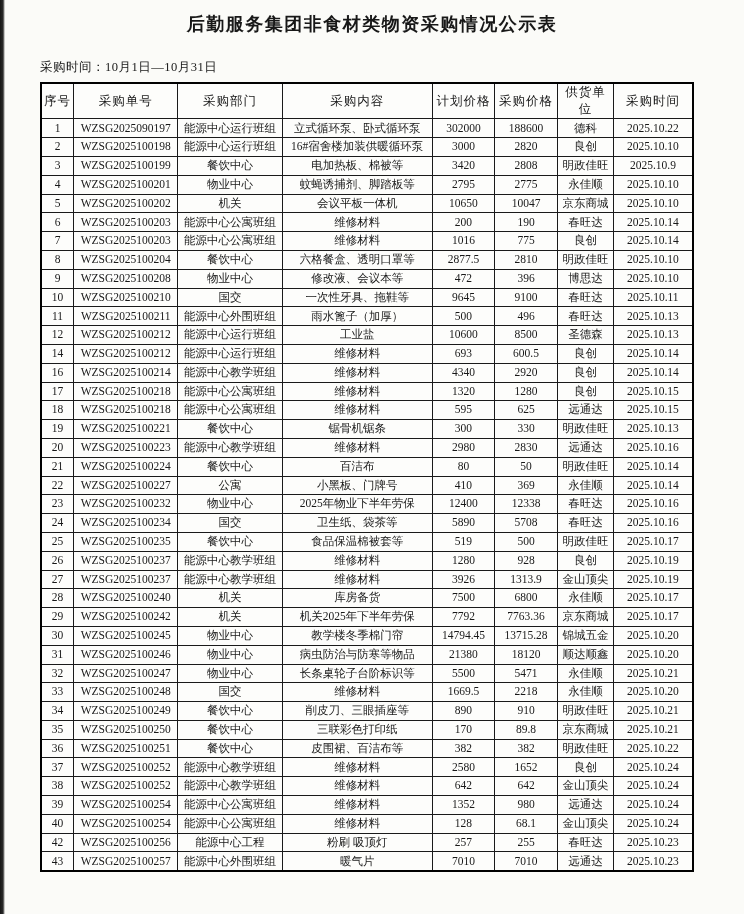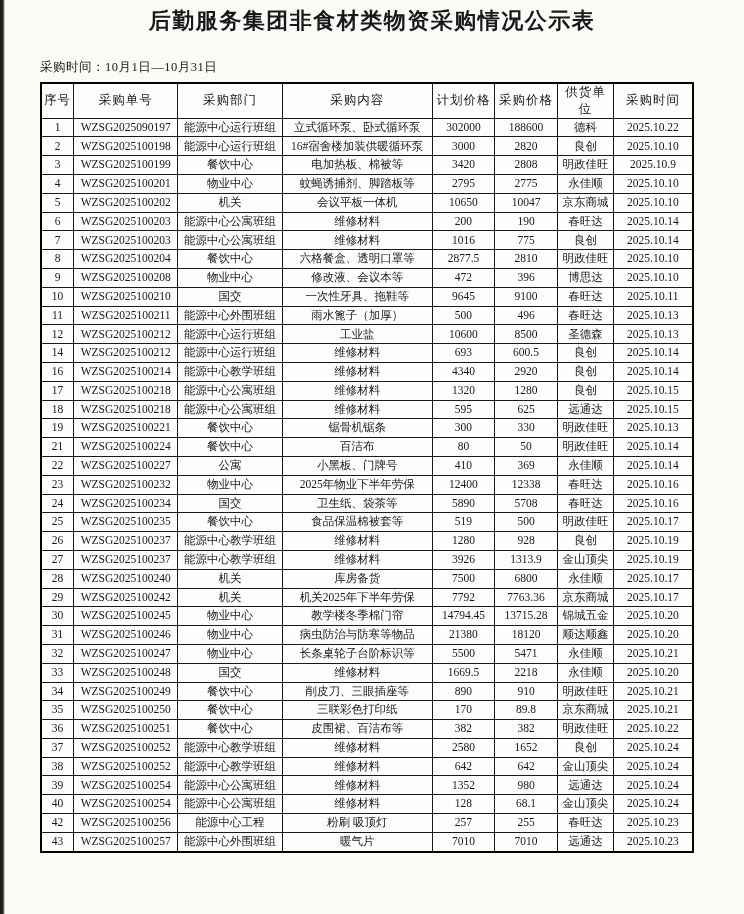--- a/index.html
+++ b/index.html
@@ -17,23 +17,23 @@
   }
   .scan-edge {
     position: absolute;
     left: 0;
     top: 0;
     width: 5px;
     height: 914px;
     background: linear-gradient(90deg, #161616 0%, #2a2a2a 60%, rgba(40,40,40,0) 100%);
   }
   .doc-title {
-    padding-top: 7px;
+    padding-top: 13px;
     text-align: center;
-    font-size: 22px;
+    font-size: 18px;
     font-weight: bold;
     letter-spacing: 1.5px;
     line-height: 1.3;
   }
   .period-line {
     margin: 23px 17px 6px 40px;
     font-size: 12.5px;
     letter-spacing: 0.5px;
   }
   table.proc-table {
@@ -269,20 +269,30 @@
         <td>19</td>
         <td>WZSG2025100221</td>
         <td>餐饮中心</td>
         <td>锯骨机锯条</td>
         <td>300</td>
         <td>330</td>
         <td>明政佳旺</td>
         <td>2025.10.13</td>
       </tr>
       <tr>
+        <td>20</td>
+        <td>WZSG2025100223</td>
+        <td>能源中心教学班组</td>
+        <td>维修材料</td>
+        <td>2980</td>
+        <td>2830</td>
+        <td>远通达</td>
+        <td>2025.10.16</td>
+      </tr>
+      <tr>
         <td>21</td>
         <td>WZSG2025100224</td>
         <td>餐饮中心</td>
         <td>百洁布</td>
         <td>80</td>
         <td>50</td>
         <td>明政佳旺</td>
         <td>2025.10.14</td>
       </tr>
       <tr>

